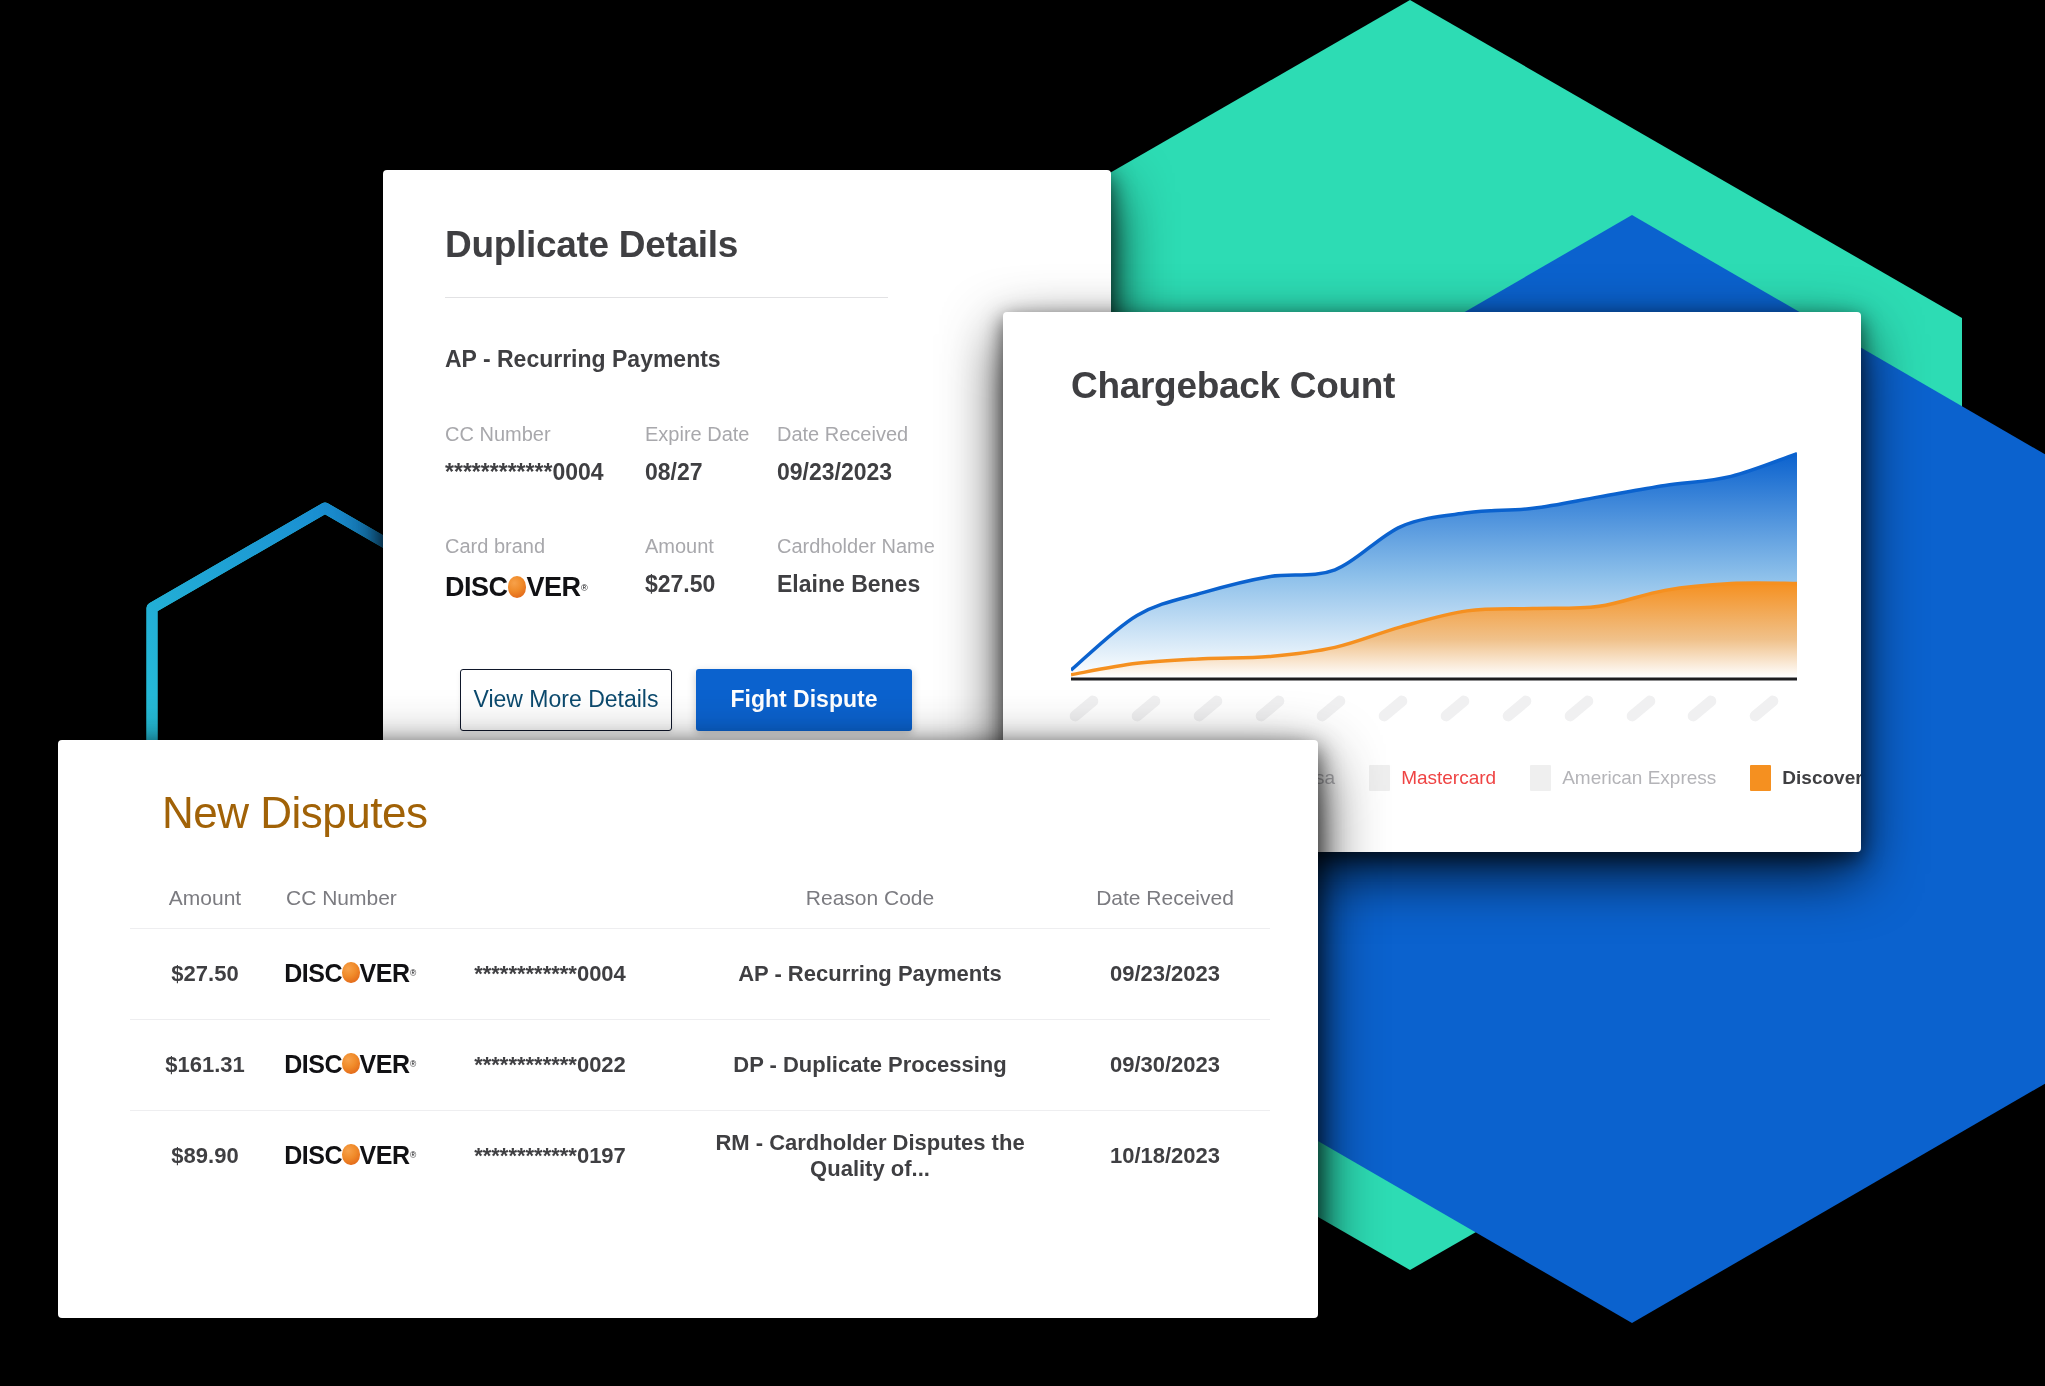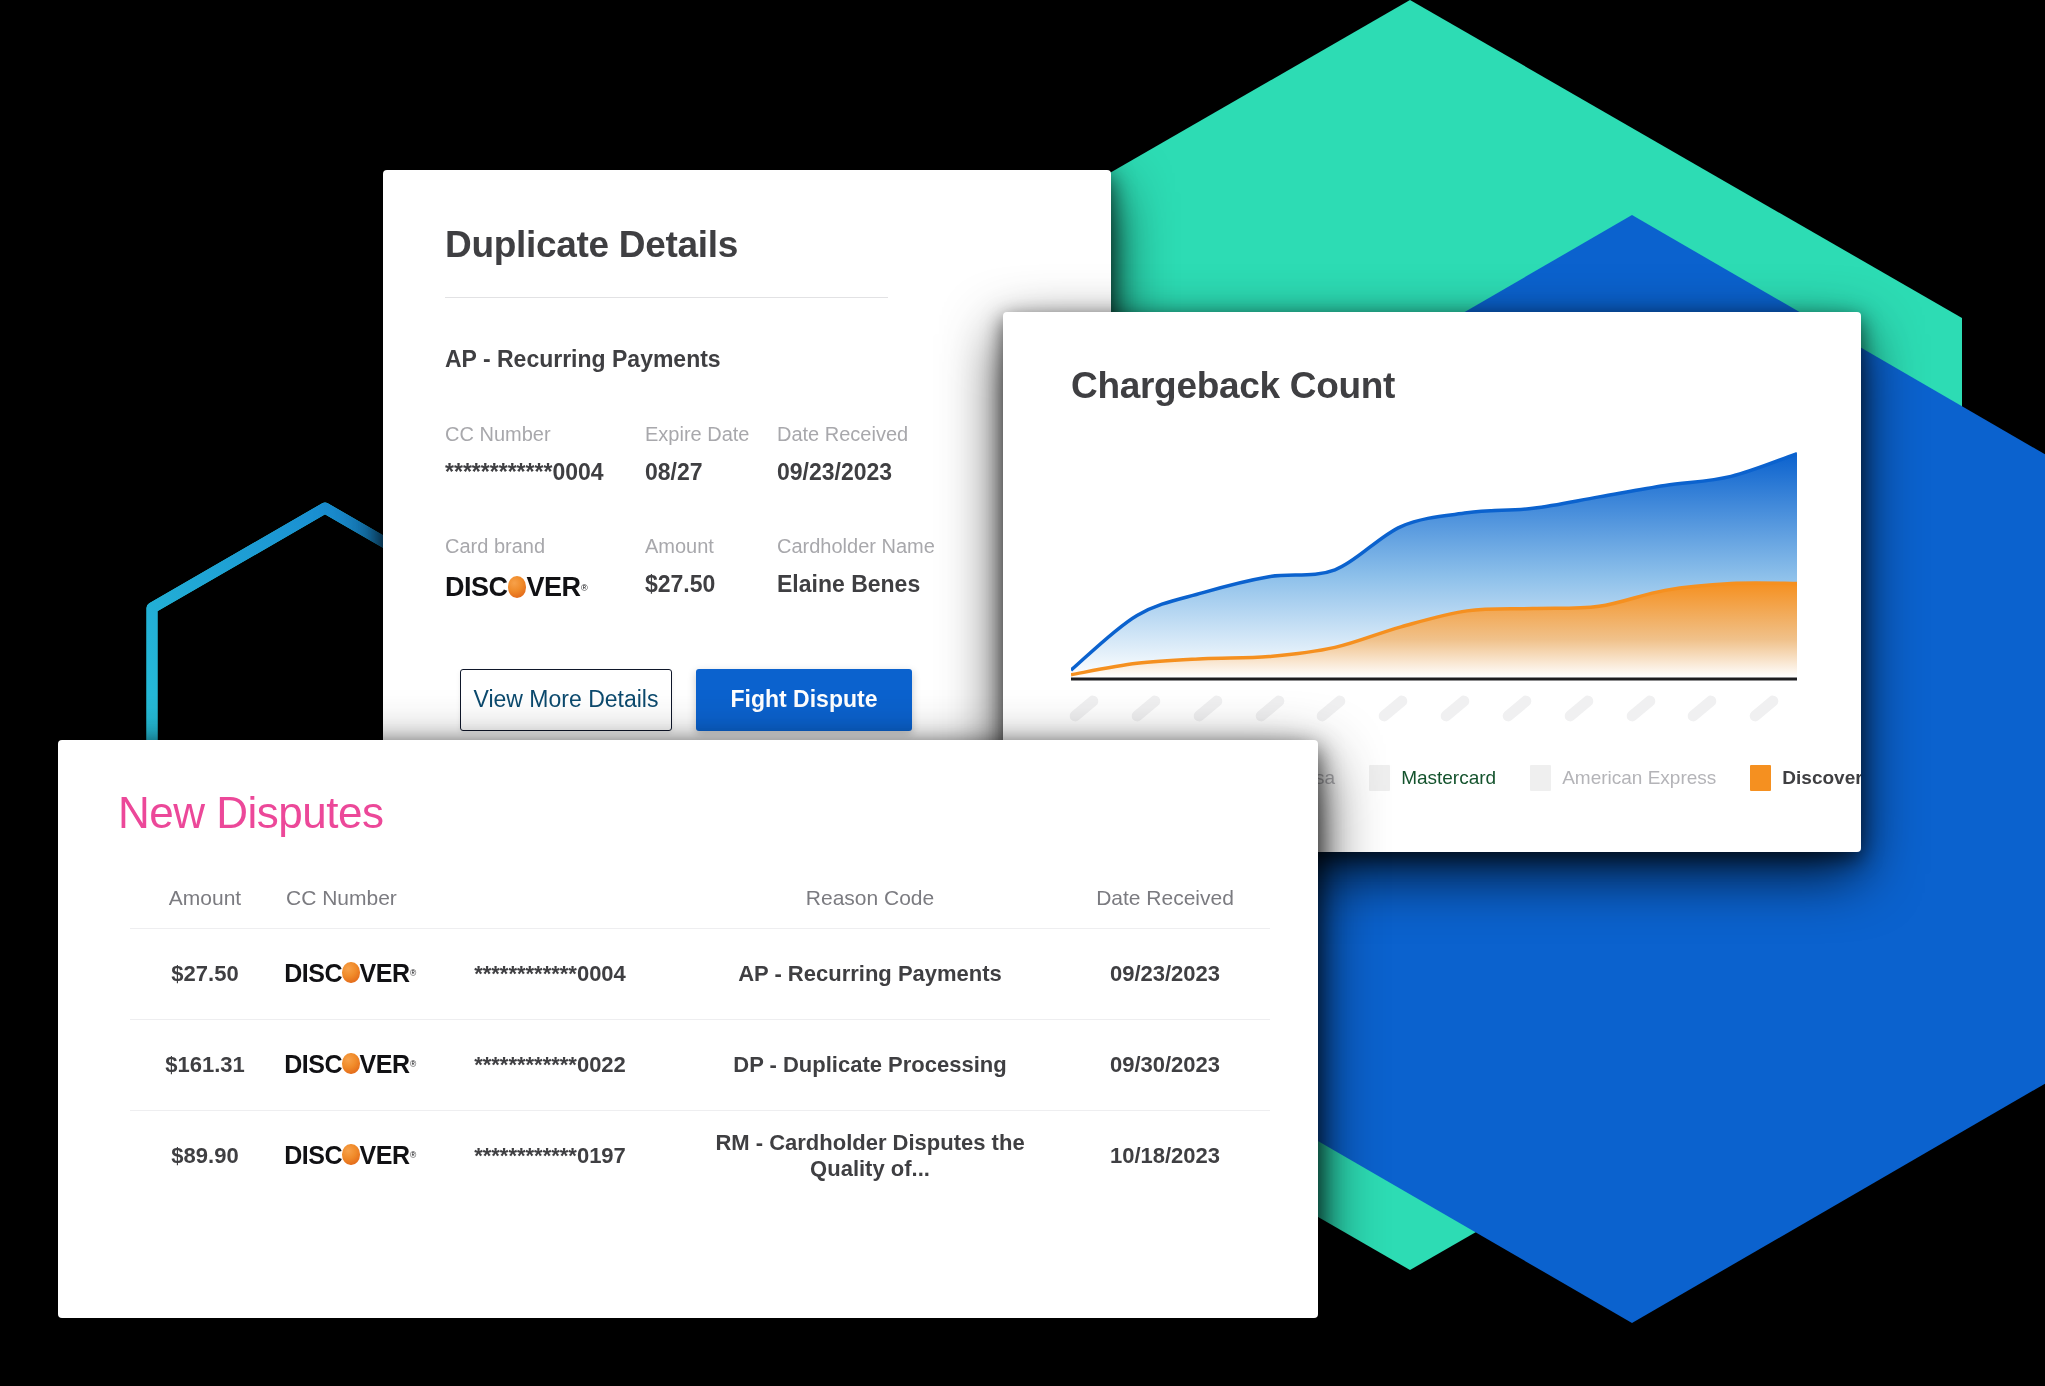--- a/index.html
+++ b/index.html
@@ -180,23 +180,23 @@
     top: 740px;
     width: 1260px;
     height: 578px;
     box-shadow: 0 24px 62px rgba(0,0,0,0.85), 0 8px 24px rgba(0,0,0,0.7);
     z-index: 5;
     overflow: hidden;
   }
   .disputes-title {
     font-size: 44px;
     font-weight: normal;
-    color: #ec4899;
+    color: #a16207;
     margin: 0;
-    padding: 48px 0 0 60px;
+    padding: 48px 0 0 104px;
     letter-spacing: -0.5px;
   }
   table.disputes {
     margin: 48px 0 0 72px;
     width: 1113px;
     border-collapse: collapse;
     table-layout: fixed;
   }
   table.disputes th {
     font-size: 21px;
@@ -369,21 +369,21 @@
         <div class="legend-item">
           <span class="legend-swatch" style="background: rgb(11, 98, 206);"></span>
           <span class="legend-label" style="color: rgb(63, 63, 66); font-weight: bold;">Total Disputes</span>
         </div>
         <div class="legend-item">
           <span class="legend-swatch" style="background: rgb(239, 239, 239);"></span>
           <span class="legend-label" style="color: rgb(180, 180, 184); font-weight: normal;">Visa</span>
         </div>
         <div class="legend-item">
           <span class="legend-swatch" style="background: rgb(239, 239, 239);"></span>
-          <span class="legend-label" style="color: #14532d; font-weight: normal; text-align: center;">Mastercard</span>
+          <span class="legend-label" style="color: #ef4444; font-weight: normal; text-align: center;">Mastercard</span>
         </div>
         <div class="legend-item">
           <span class="legend-swatch" style="background: rgb(239, 239, 239);"></span>
           <span class="legend-label" style="color: rgb(180, 180, 184); font-weight: normal;">American Express</span>
         </div>
         <div class="legend-item">
           <span class="legend-swatch" style="background: rgb(245, 144, 32);"></span>
           <span class="legend-label" style="color: rgb(63, 63, 66); font-weight: bold;">Discover</span>
         </div>
       </div>

